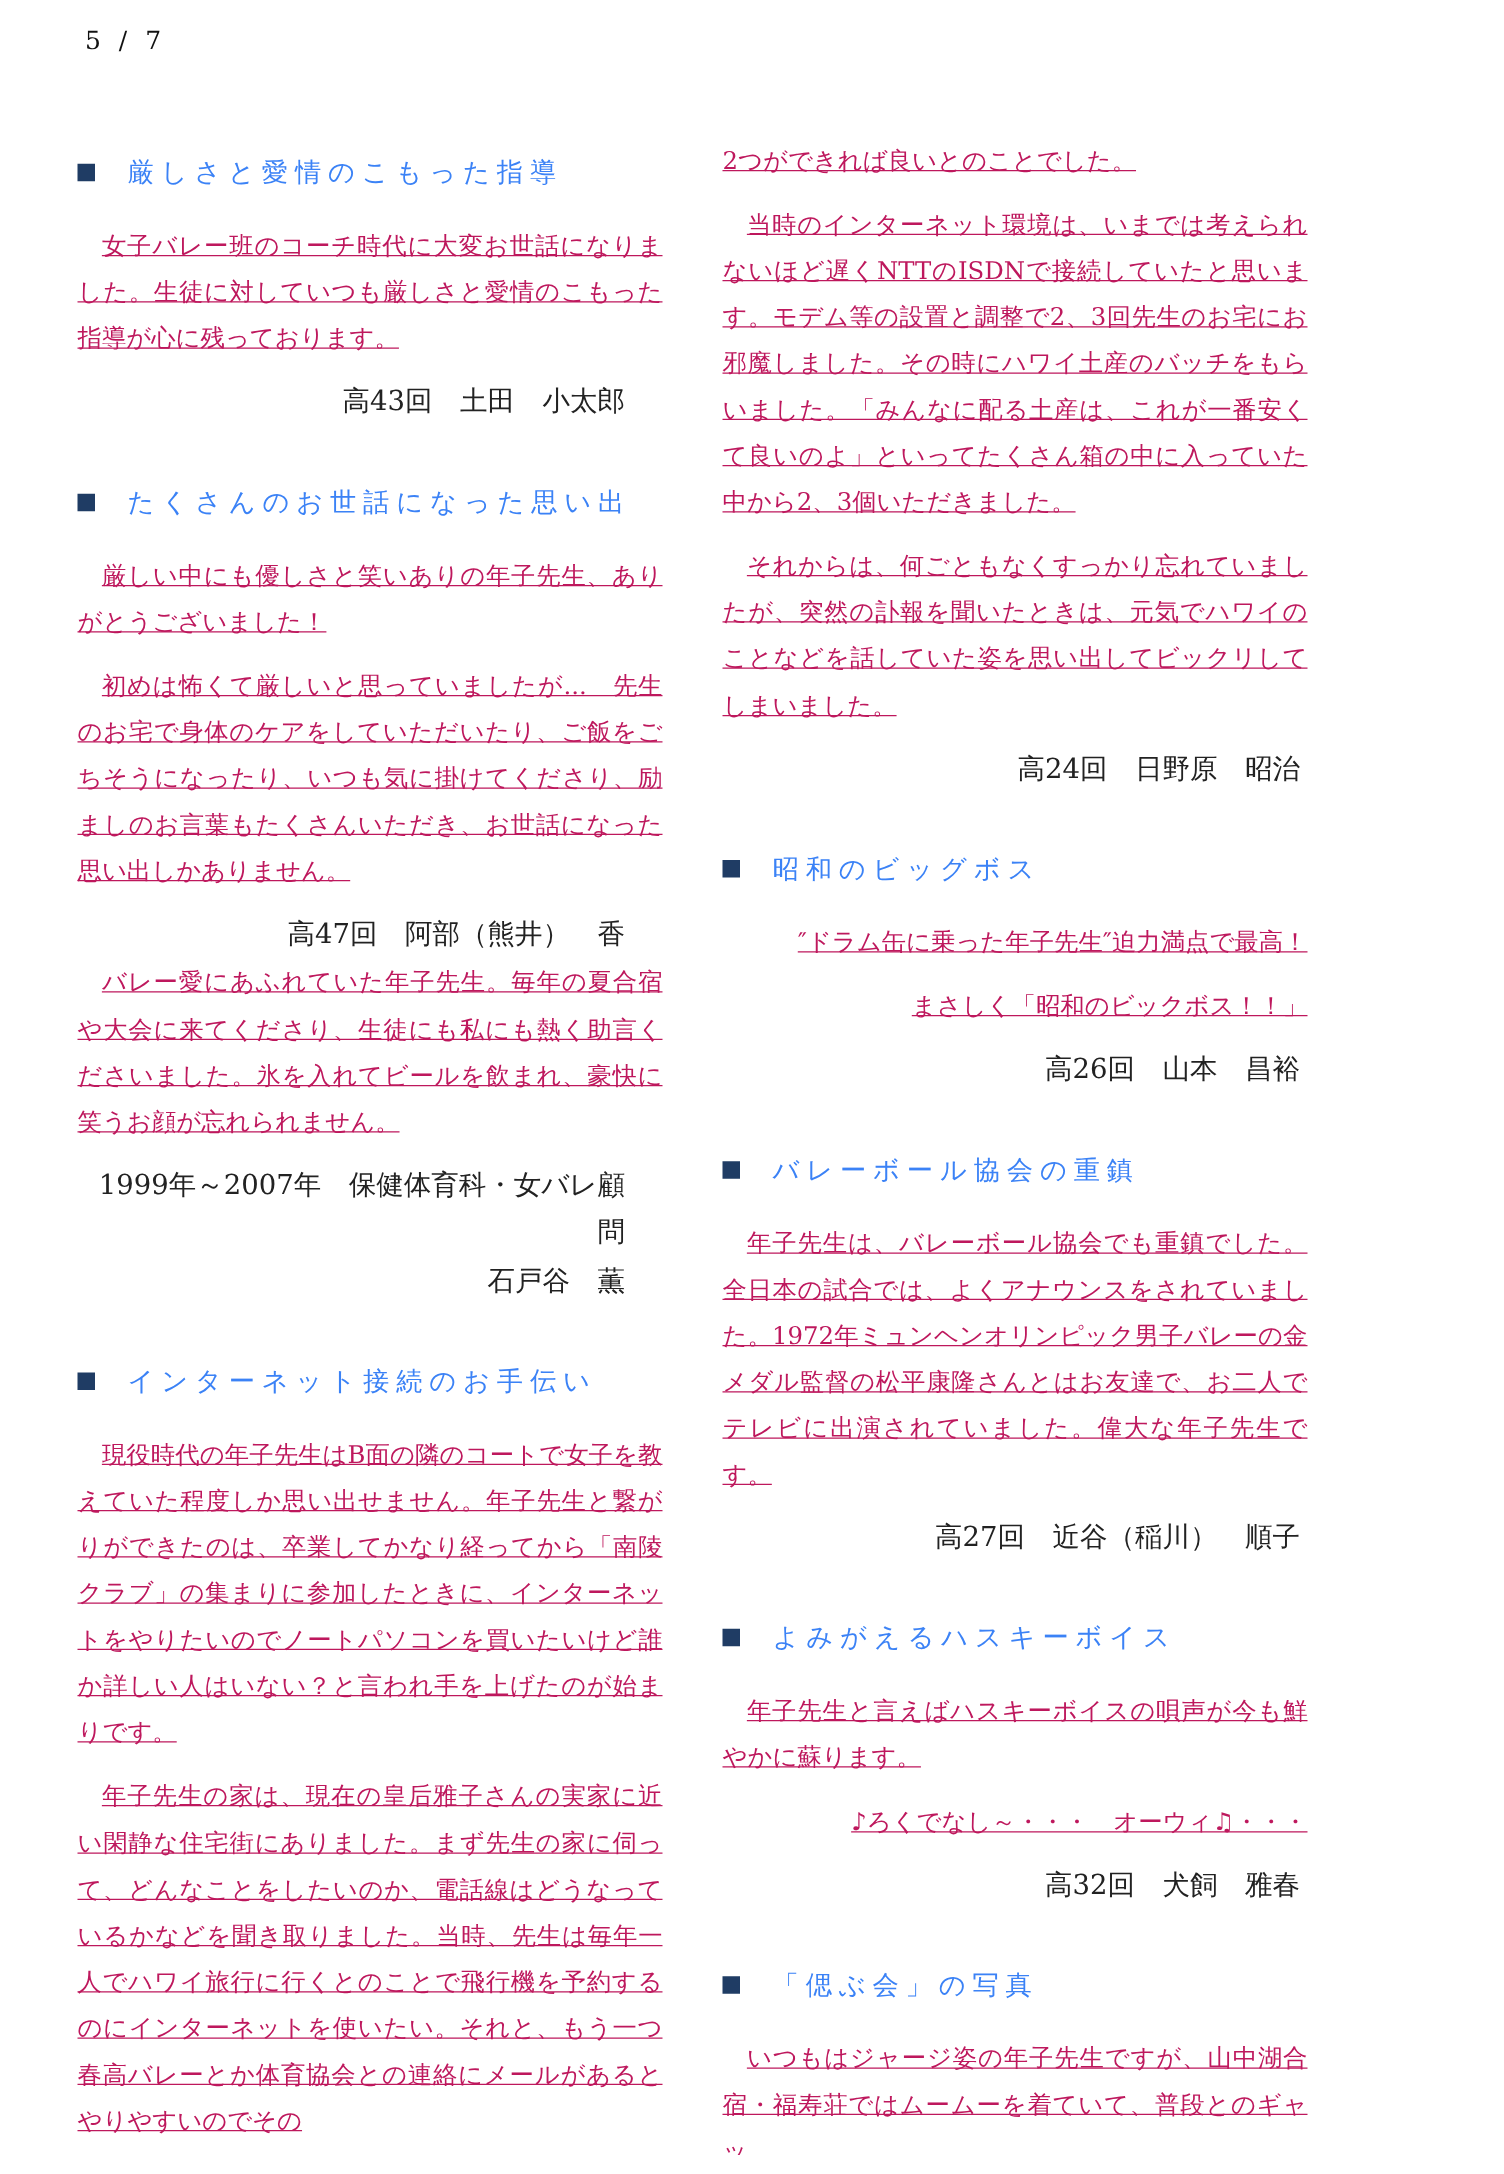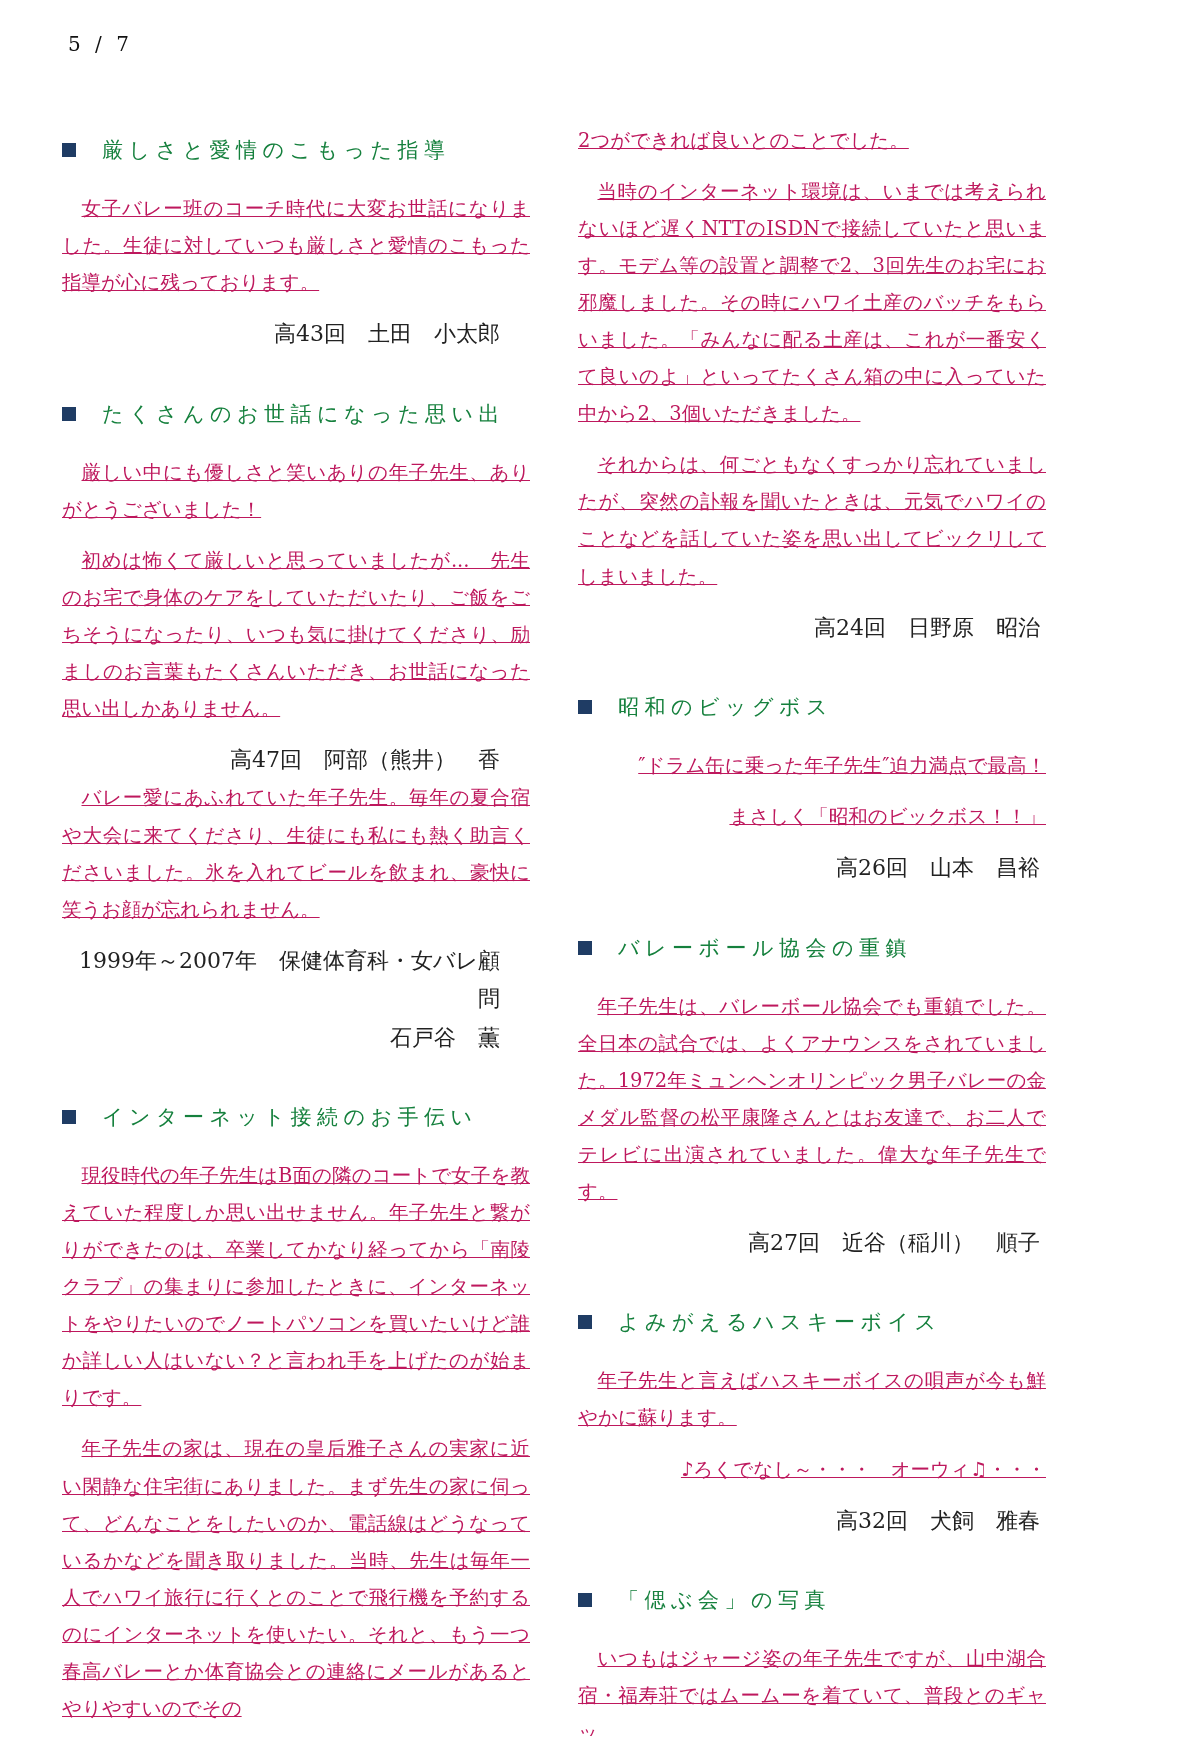--- a/index.html
+++ b/index.html
@@ -1,19 +1,19 @@
 <!DOCTYPE html>
 <html lang="ja"><head>
 <meta charset="utf-8">
 <style>
   html,body { margin:0; padding:0; background:#ffffff; }
   .page {
     position:relative;
     width:1203px; height:1720px;
-    margin:16px auto;
+    margin:4px auto;
     background:#ffffff;
     box-sizing:border-box;
     padding:16px 0 0 62px;
     overflow:hidden;
     font-family:"DejaVu Serif","Liberation Serif",serif;
     color:#222222;
   }
   .page-number {
     font-size:20px;
     letter-spacing:4px;
@@ -30,21 +30,21 @@
 
   .section-heading {
     display:flex;
     align-items:center;
     gap:26px;
     margin:46px 0 26px 0;
     font-family:"DejaVu Sans","Liberation Sans",sans-serif;
     font-weight:500;
     font-size:21px;
     letter-spacing:5.5px;
-    color:#15803d;
+    color:#3b82f6;
   }
   .section-heading.first-heading { margin-top:26px; }
   .bullet-square {
     width:14px; height:14px;
     background:#1f3c64;
     flex:none;
   }
   .body-para {
     font-size:19.5px;
     line-height:1.9;

